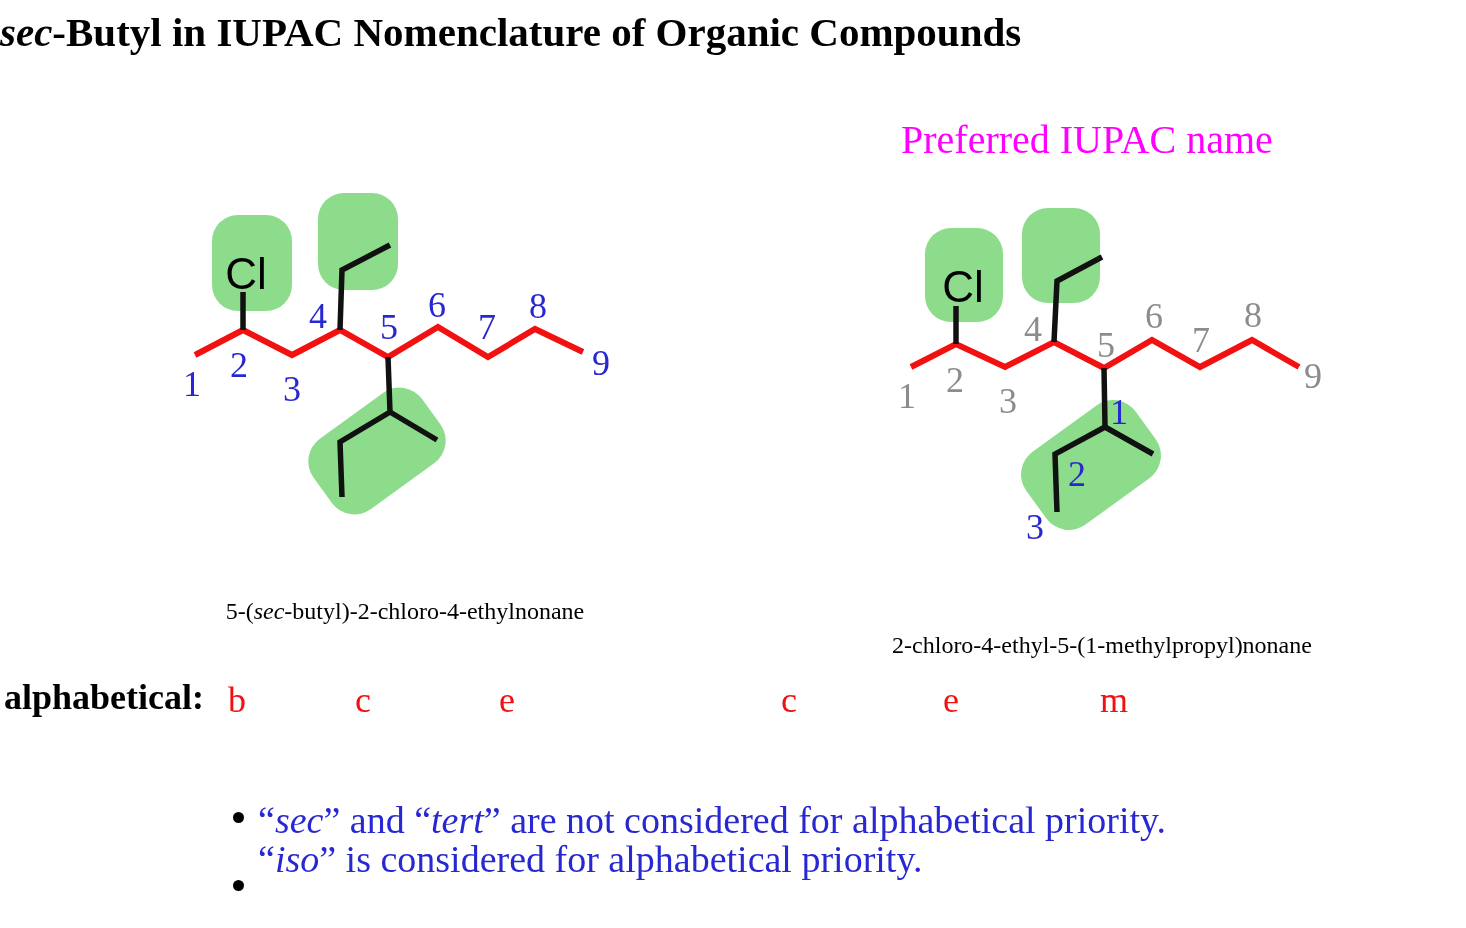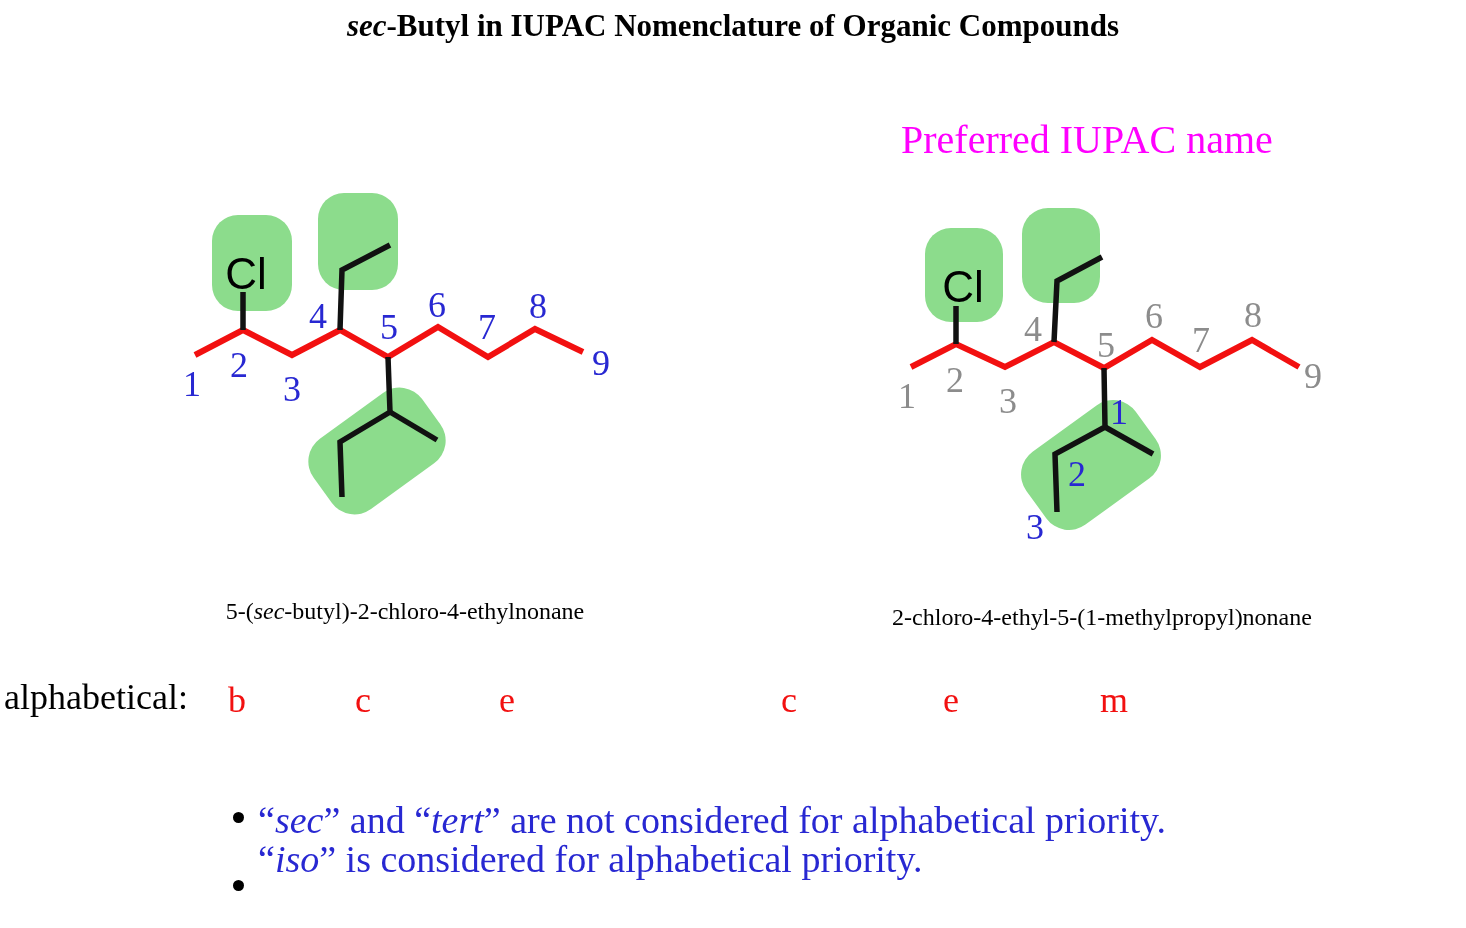--- a/index.html
+++ b/index.html
@@ -10,40 +10,40 @@
     --magenta:#ff00ff;
     --bond-black:#111111;
   }
   *{margin:0;padding:0;box-sizing:border-box}
   html,body{background:#ffffff}
   body{
     width:1466px;height:928px;position:relative;overflow:hidden;
     font-family:"Liberation Serif","DejaVu Serif",serif;color:#000;
   }
   .title{
-    position:absolute;top:8px;left:0;width:100%;text-align:center;
-    font-size:31px;font-weight:bold;letter-spacing:0px;
+    position:absolute;top:8px;left:0;width:100%;text-align:left;
+    font-size:41px;font-weight:bold;letter-spacing:0px;
   }
   .title i{font-style:italic}
   .preferred{
     position:absolute;left:901px;top:116px;font-size:40px;color:var(--magenta);font-family:Liberation Serif, serif;
   }
   svg.structures{position:absolute;left:0;top:0}
   .hl{fill:var(--highlight-green)}
   .bond-red{stroke:var(--chain-red);stroke-width:6;fill:none;stroke-linejoin:miter;stroke-linecap:butt}
   .bond-black{stroke:var(--bond-black);stroke-width:5.5;fill:none;stroke-linejoin:miter;stroke-linecap:butt}
   .atom{font-family:"Liberation Sans","DejaVu Sans",sans-serif;font-size:44px;fill:#000;text-anchor:middle}
   .num{font-family:"Liberation Serif","DejaVu Serif",serif;font-size:36px;text-anchor:middle}
   .num.blue{fill:var(--number-blue)}
   .num.gray{fill:var(--number-gray)}
   .cmpd-name{position:absolute;font-size:24px;text-align:center;white-space:nowrap}
   .cmpd-name i{font-style:italic}
   .name-left{left:90px;top:598px;width:630px}
-  .name-right{left:752px;top:604px;width:700px}
-  .alpha-label{position:absolute;left:4px;top:676px;font-size:36px;font-weight:normal}
+  .name-right{left:752px;top:632px;width:700px}
+  .alpha-label{position:absolute;left:4px;top:676px;font-size:36px;font-weight:bold}
   .alpha-letter{
     position:absolute;top:679px;font-size:36px;color:var(--chain-red);
     transform:translateX(-50%);
   }
   .bullet-line{position:absolute;left:258px;font-size:38px;color:var(--number-blue);white-space:nowrap}
   .bullet-line i{font-style:italic}
   .bullet-dot{position:absolute;left:233px;width:11px;height:11px;border-radius:50%;background:#000}
   .b1{top:798px}.b1dot{top:812px}
   .b2{top:837px}.b2dot{top:880px}
 </style>

